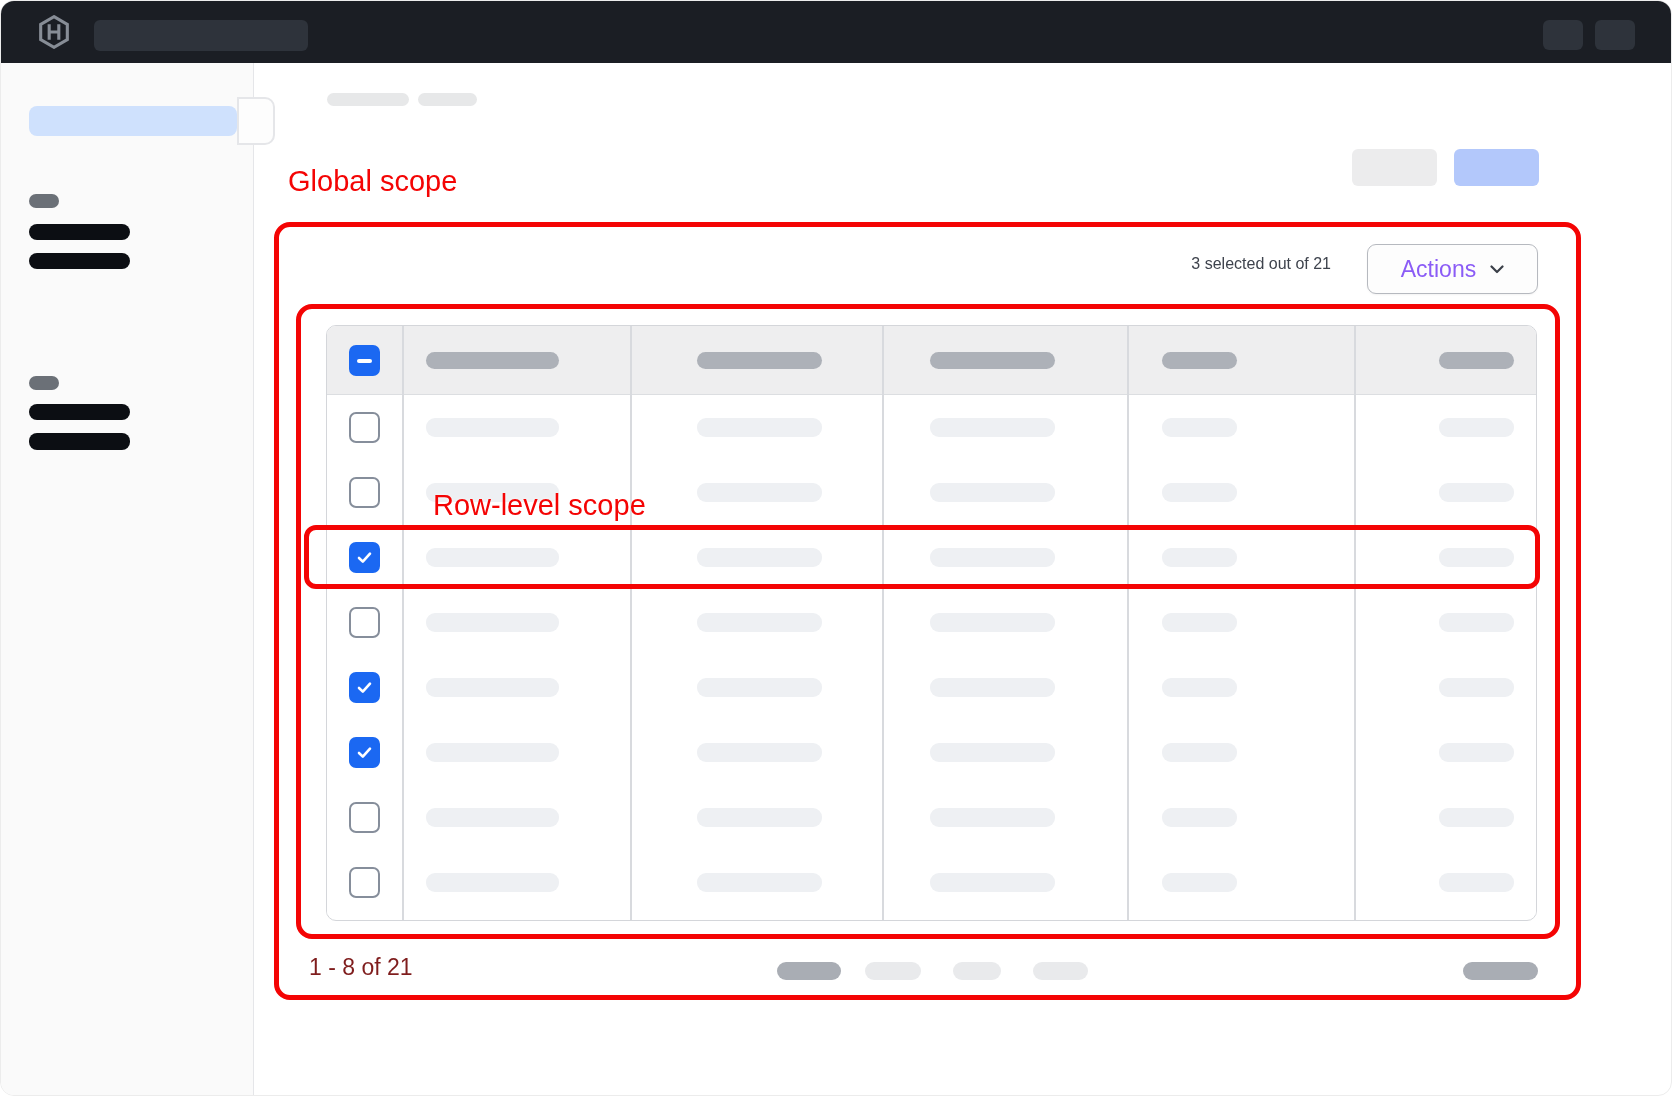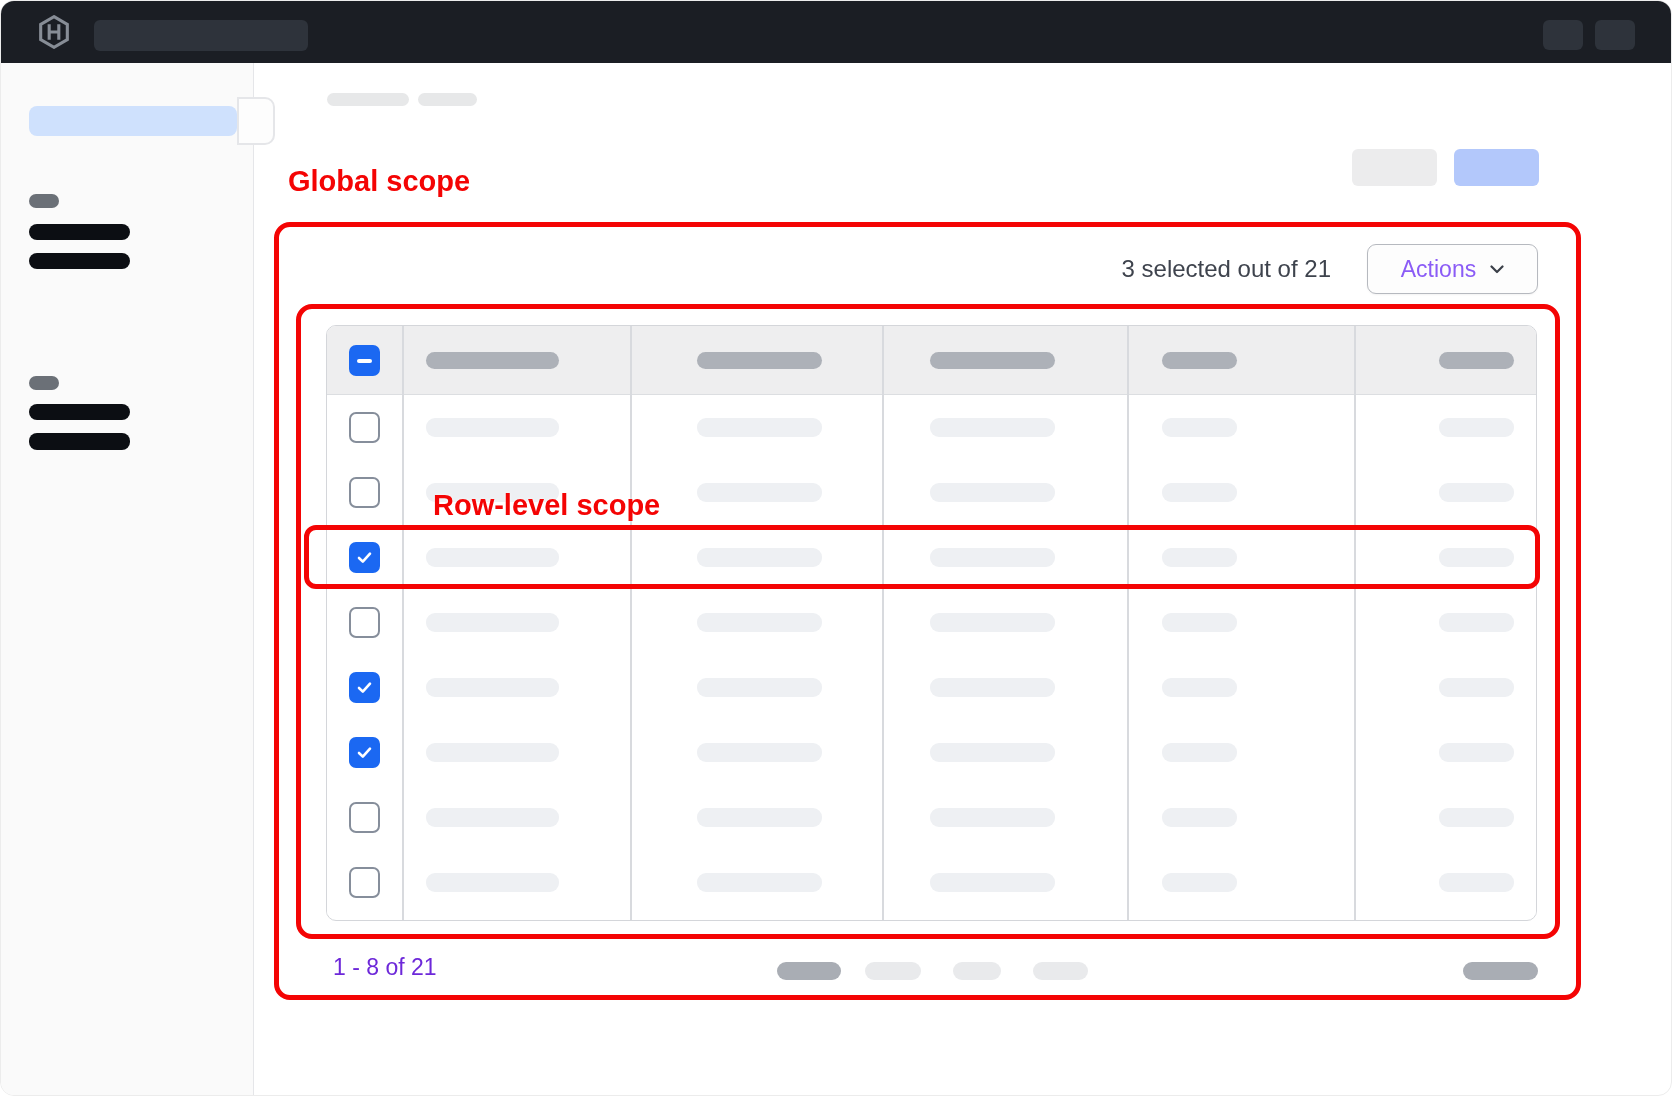--- a/index.html
+++ b/index.html
@@ -26,33 +26,33 @@
   .sb-bar{position:absolute;width:101px;height:16px;background:#0c0e13;border-radius:8px;}
 
   
   .bc{position:absolute;height:13px;background:#e7e8e9;border-radius:7px;}
   #bc1{left:326px;top:92px;width:82px;}
   #bc2{left:417px;top:92px;width:59px;}
   #btn-gray{position:absolute;left:1351px;top:148px;width:85px;height:37px;background:#ececed;border-radius:6px;}
   #btn-blue{position:absolute;left:1453px;top:148px;width:85px;height:37px;background:#b3c8fb;border-radius:6px;}
 
   
-  .ann-label{position:absolute;color:#f40404;font-size:29px;font-weight:bold;white-space:nowrap;
+  .ann-label{position:absolute;color:#f40404;font-size:29px;font-weight:normal;white-space:nowrap;
              text-shadow:0 0 3px rgba(255,255,255,.85);z-index:30;}
   #lbl-global{left:287px;top:164px;}
   #lbl-page{left:310px;top:246px;}
   #lbl-row{left:432px;top:488px;}
   .ann-box{position:absolute;border:5px solid #f40404;pointer-events:none;z-index:25;}
   #box-global{left:273px;top:221px;width:1307px;height:778px;border-radius:16px;}
   #box-page{left:295px;top:303px;width:1264px;height:635px;border-radius:16px;}
   #box-row{left:303px;top:524px;width:1236px;height:64px;border-radius:12px;}
 
   
   #sel-summary{position:absolute;left:900px;top:254px;width:430px;text-align:right;
-               font-size:24px;color:#3e434d;}
+               font-size:16px;color:#3e434d;}
   #actions-btn{position:absolute;left:1366px;top:243px;width:171px;height:50px;background:#fdfdfd;
                border:1.5px solid #b6b9bf;border-radius:9px;display:flex;align-items:center;
                justify-content:center;gap:14px;box-shadow:0 1px 2px rgba(0,0,0,.05);}
   #actions-btn span{font-size:23px;color:#8b5cf6;}
 
   
   #table{position:absolute;left:325px;top:324px;width:1211px;height:596px;background:#fff;
          border:1.5px solid #d4d6da;border-radius:10px;overflow:hidden;}
   #thead{position:relative;height:69px;background:#eeeeef;border-bottom:1px solid #dcdee1;}
   .col-line{position:absolute;top:0;bottom:0;width:1.5px;background:#d8dade;z-index:1;}
@@ -67,21 +67,21 @@
   #thead .checkbox{top:19px;} .trow .checkbox{top:17px;}
   .checkbox .check{display:none;}
   .checkbox.checked{background:#1b68f2;border-color:#1b68f2;}
   .checkbox.checked .check{display:block;position:absolute;left:5px;top:5px;}
   .checkbox.indeterminate{background:#1b68f2;border-color:#1b68f2;}
   .minus{display:none;}
   .checkbox.indeterminate .minus{display:block;position:absolute;left:6px;top:12px;width:15px;
             height:3.5px;background:#fff;border-radius:2px;}
 
   
-  #pg-range{position:absolute;left:308px;top:953px;font-size:23px;color:#6d28d9;margin-left:24px;}
+  #pg-range{position:absolute;left:308px;top:953px;font-size:23px;color:#7f1d1d;}
   .pg-pill{position:absolute;top:961px;height:18px;border-radius:9px;background:#e9eaec;}
   .pg-dark{background:#a9adb4;}
   #pp0{left:776px;width:64px;} #pp1{left:864px;width:56px;} #pp2{left:952px;width:48px;}
   #pp3{left:1032px;width:55px;} #pp4{left:1462px;width:75px;}
 </style>
 </head>
 <body>
 
 <div id="app">
 

